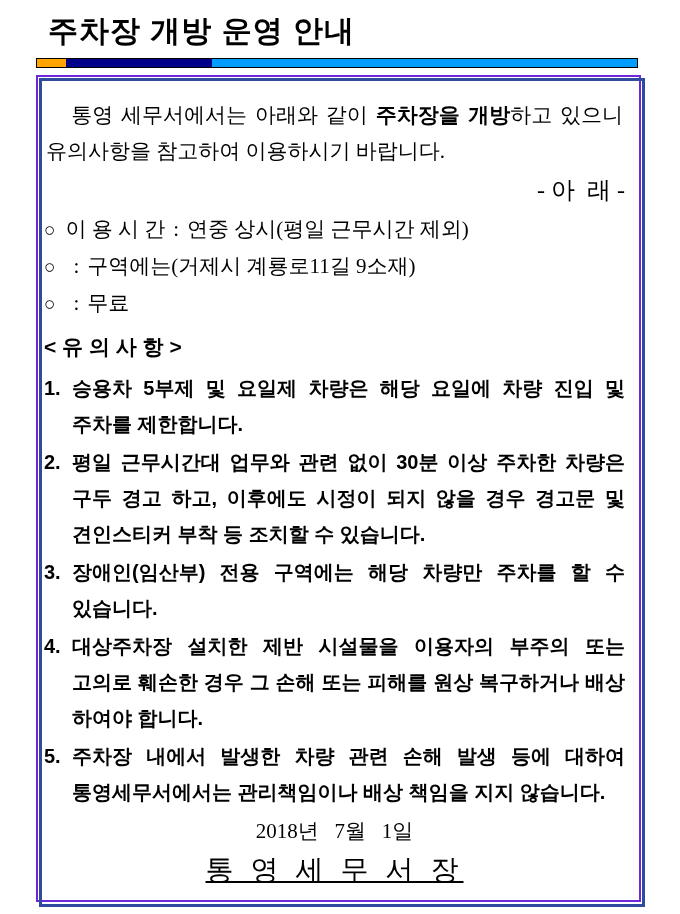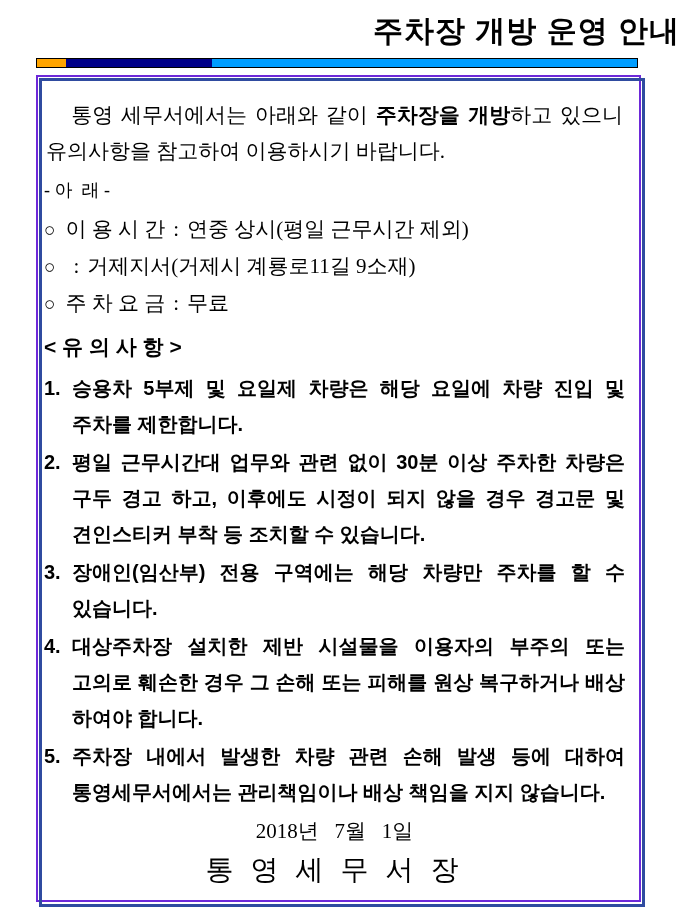--- a/index.html
+++ b/index.html
@@ -11,27 +11,28 @@
     width: 680px;
     height: 914px;
     overflow: hidden;
     font-family: "Liberation Serif", "DejaVu Serif", serif;
     color: #000000;
   }
 
   
   .doc-title {
     margin: 12px 0 0 0;
-    text-align: right;
+    text-align: left;
     font-family: "Liberation Sans", "DejaVu Sans", sans-serif;
     font-weight: 800;
     font-size: 30px;
     letter-spacing: 1px;
     line-height: 38px;
     white-space: pre;
+    padding-left: 48px;
   }
 
   
   .deco-bar {
     margin: 8px 0 0 36px;
     width: 600px;
     height: 8px;
     display: flex;
     border: 1px solid #000000;
     box-sizing: content-box;
@@ -71,22 +72,22 @@
   .intro .intro-bold {
     font-family: "Liberation Sans", "DejaVu Sans", sans-serif;
     font-weight: 800;
   }
 
   
   .below-label {
     margin: 4px 0 2px 0;
     height: 34px;
     line-height: 34px;
-    text-align: left;
-    font-size: 18px;
+    text-align: right;
+    font-size: 24px;
     white-space: pre;
   }
 
   
   .info-list { margin: 4px 0 0 0; }
   .info-row {
     display: flex;
     align-items: baseline;
     line-height: 36px;
     font-size: 21px;
@@ -138,20 +139,21 @@
     white-space: pre;
   }
   .doc-signer {
     margin-top: 4px;
     height: 40px;
     line-height: 40px;
     text-align: center;
     font-size: 28px;
     letter-spacing: 5px;
     white-space: pre;
+    text-decoration: underline;
   }
 </style>
 </head>
 <body>
 
 <div class="doc-title">주차장 개방 운영 안내</div>
 
 <div class="deco-bar">
   <div class="seg-orange" style="background:#FFA400;"></div>
   <div class="seg-navy" style="background:#000088;"></div>
@@ -169,25 +171,24 @@
   <div class="info-list">
     <div class="info-row">
       <span class="bullet">○</span>
       <span class="label">이 용 시 간</span>
       <span class="sep">:</span>
       <span class="value">연중 상시(평일 근무시간 제외)</span>
     </div>
     <div class="info-row">
       <span class="bullet">○</span>
       <span class="sep">:</span>
-      <span class="value">거제지서(거제시 계룡로11길 9소재)</span>
+      <span class="value">구역에는(거제시 계룡로11길 9소재)</span>
     </div>
     <div class="info-row">
       <span class="bullet">○</span>
-      <span class="label">주 차 요 금</span>
       <span class="sep">:</span>
       <span class="value">무료</span>
     </div>
   </div>
 
   <div class="notice-heading">&lt; 유 의 사 항 &gt;</div>
 
   <div class="notice-items">
     <div class="notice-item">
       <span class="num">1.</span>

